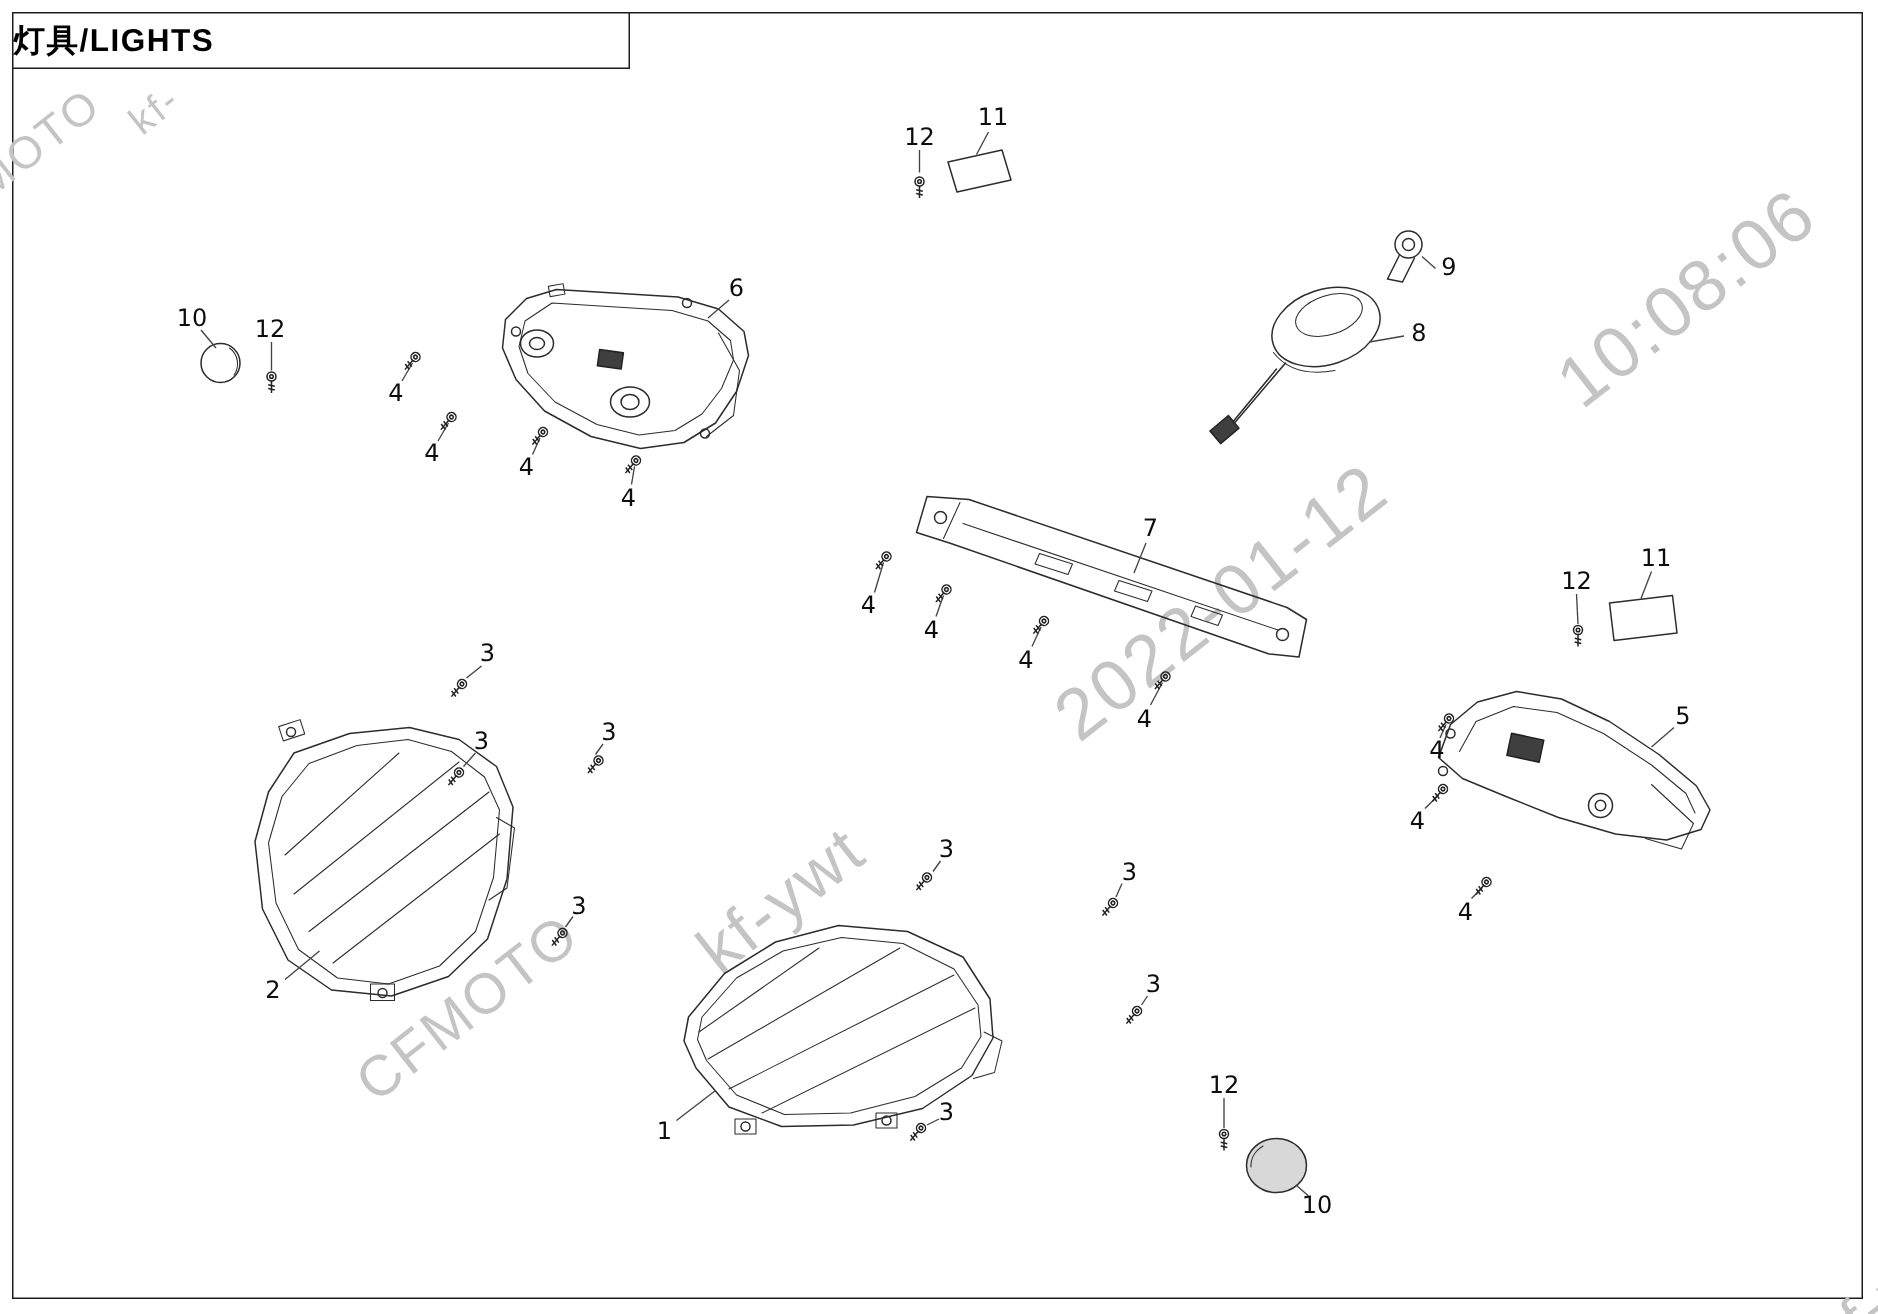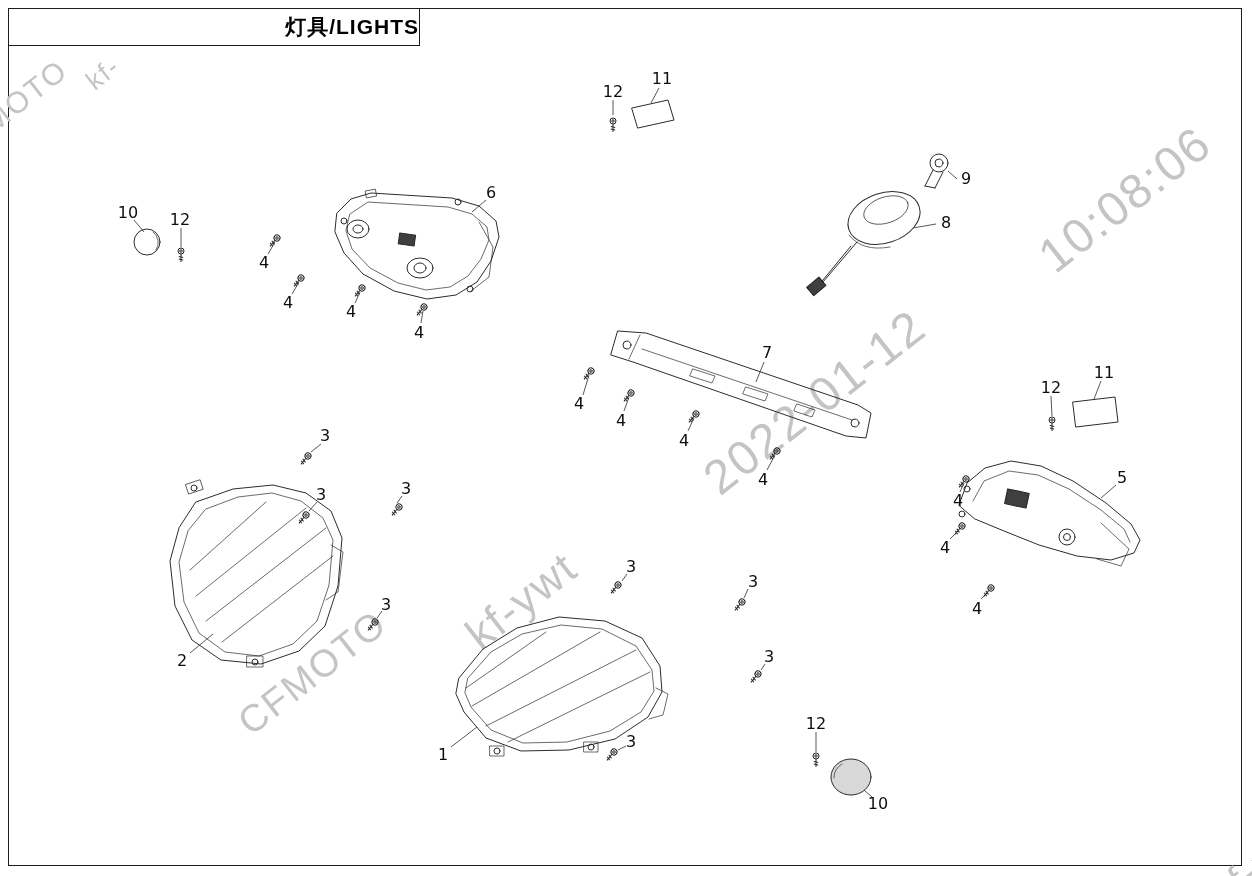--- a/index.html
+++ b/index.html
@@ -8,21 +8,21 @@
     font-family:"Liberation Sans",sans-serif;
   }
   .layer{position:absolute;left:0;top:0;width:1252px;height:876px;}
   .page-border{
     position:absolute;left:8px;top:8px;width:1234px;height:858px;
     border:1px solid #1c1c1c;box-sizing:border-box;
   }
   .title-box{
     position:absolute;left:8px;top:8px;width:412px;height:38px;
     border:1px solid #1c1c1c;background:#fff;box-sizing:border-box;
-    display:flex;align-items:center;justify-content:flex-end;z-index:5;
+    display:flex;align-items:center;justify-content:flex-start;z-index:5;
   }
   .title{
     font-size:21px;font-weight:bold;color:#000;letter-spacing:1px;
     font-family:"Liberation Sans","DejaVu Sans",sans-serif;
   }
   .watermark{
     position:absolute;color:#c4c4c4;white-space:nowrap;
     transform-origin:0 0;z-index:1;letter-spacing:2px;
     font-family:"Liberation Sans",sans-serif;
   }

